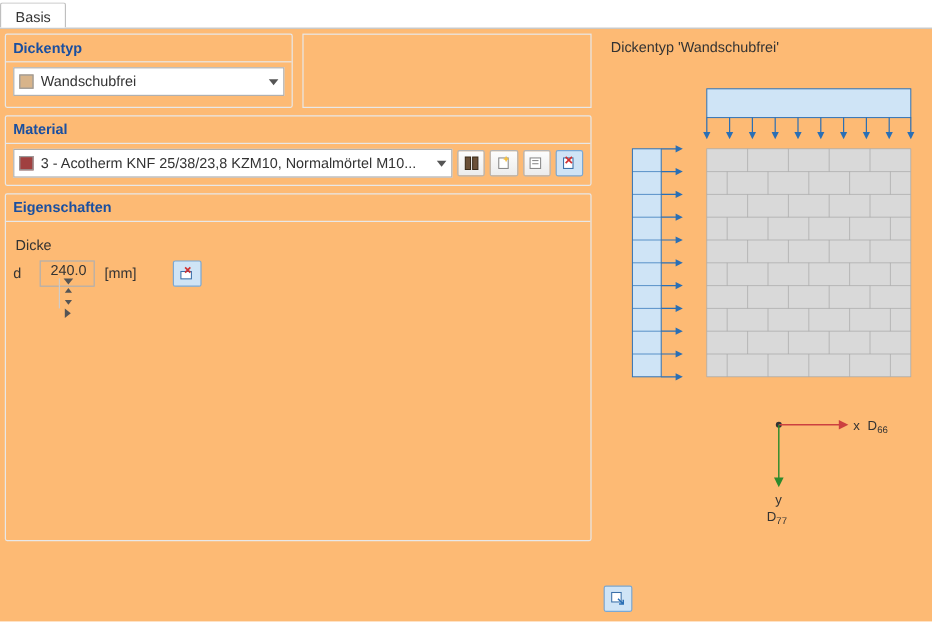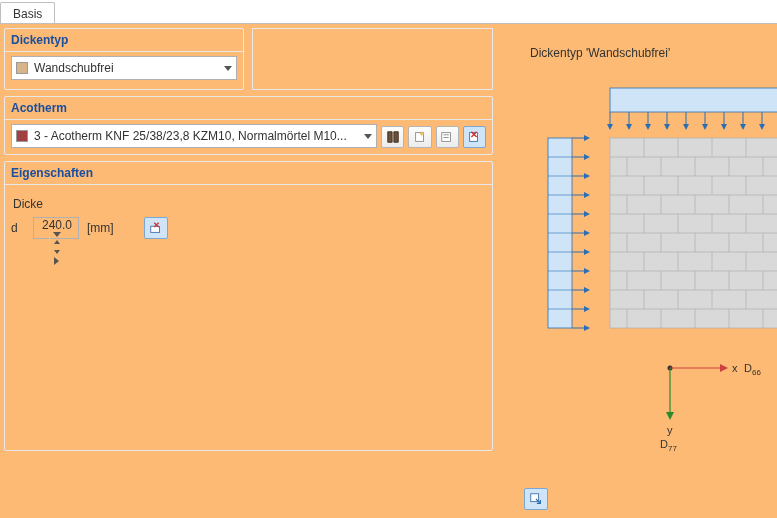--- a/index.html
+++ b/index.html
@@ -5,41 +5,41 @@
   * { box-sizing: border-box; }
   html, body { margin:0; padding:0; font-family: "Segoe UI", Tahoma, sans-serif; font-size:12px; color:#333; background:#fff; }
   .app { width:777px; height:518px; position:relative; background:#fdba74; }
 
   
   .tabs { display:flex; height:24px; border-bottom:1px solid #bfbfbf; background:#fff; }
   .tab { padding:4px 12px 3px 12px; border:1px solid #bfbfbf; border-bottom:none; margin-right:2px; margin-top:2px; background:#fff; border-radius:2px 2px 0 0; cursor:pointer; }
   .tab.active { background:#e6e6e6; }
 
   
-  .main { display:flex; height:494px;gap:21px; }
+  .main { display:flex; height:494px; }
   .left-col { width:495px; padding:4px 2px 0 4px; display:flex; flex-direction:column; gap:6px;}
   .right-col { flex:1; padding:6px 8px 4px 14px; position:relative; }
 
   
   .panel { border:1px solid #e8e8e8; border-radius:2px; }
   .panel-header { color:#1a4fa0; font-weight:bold; padding:4px 6px 4px 6px; border-bottom:1px solid #e8e8e8; }
   .panel-body { padding:4px 6px 6px 6px; }
 
   .row1 { display:flex; gap:8px; }
   .dicken-box { width:240px; }
   .spacer-box { flex:1; height:62px; border:1px solid #e8e8e8; }
 
   
   .select { display:flex; align-items:center; border:1px solid #b0b0b0; background:#fff; height:24px; padding:0 4px; gap:6px; cursor:pointer; }
   .select .swatch { width:12px; height:12px; background:#d8b48a; border:1px solid #999; }
   .select .swatch.red { background:#a04040; }
   .select .text { flex:1; white-space:nowrap; overflow:hidden; text-overflow:ellipsis; }
   .chevron { width:0; height:0; border-left:4px solid transparent; border-right:4px solid transparent; border-top:5px solid #555; }
 
-  .mat-select-wrap { display:flex; align-items:flex-end; gap:4px; }
+  .mat-select-wrap { display:flex; align-items:center; gap:4px; }
   .mat-select { width:380px; }
   .icon-btn { width:24px; height:22px; border:1px solid #b5b5b5; background:linear-gradient(#fdfdfd,#ececec); display:flex; align-items:center; justify-content:center; cursor:pointer; border-radius:2px; }
   .icon-btn svg { width:14px; height:14px; }
   .icon-btn.hl { background:#cfe4f6; border-color:#7aa8d4; }
 
   .props-panel { flex:0 0 290px; }
   .props-body { position:relative; }
   .dicke-label { margin:8px 0 6px 2px; }
   .d-row { display:flex; align-items:center; gap:6px; }
   .d-label { width:16px; }
@@ -52,21 +52,21 @@
   .dropdown-arrow { width:14px; height:20px; display:flex; align-items:center; justify-content:center; border-left:1px solid #ccc; }
   .step-arrow { width:14px; height:20px; display:flex; align-items:center; justify-content:center; }
   .tri-right { width:0;height:0;border-top:4px solid transparent;border-bottom:4px solid transparent;border-left:5px solid #555; }
   .unit { margin-left:2px;text-align:right; }
 
   .komm-panel { margin-top:auto; }
   .komm-row { display:flex; align-items:center; gap:4px; }
   .komm-select { width:268px; }
 
   
-  .preview-title { margin:16px 0 8px 0; }
+  .preview-title { margin:2px 0 8px 0; }
   .bottom-right-btn { position:absolute; left:8px; bottom:8px; }
 
   svg .outline { stroke:#2a6fb5; fill:none; }
   svg .load { fill:#cfe4f6; stroke:#2a6fb5; stroke-width:0.8; }
   svg .wall  { fill:#d9d9d9; stroke:#a8a8a8; stroke-width:0.6; }
   svg .axis  { stroke:#cc4040; stroke-width:1.2; }
   svg .axis-y{ stroke:#2c8a2c; stroke-width:1.2; }
   svg text   { font:11px "Segoe UI", sans-serif; fill:#333; }
 </style>
 </head>
@@ -90,21 +90,21 @@
               <div class="swatch"></div>
               <div class="text">Wandschubfrei</div>
               <div class="chevron"></div>
             </div>
           </div>
         </div>
         <div class="spacer-box"></div>
       </div>
 
       <div class="panel">
-        <div class="panel-header">Acotherm</div>
+        <div class="panel-header">Material</div>
         <div class="panel-body">
           <div class="mat-select-wrap">
             <div class="select mat-select">
               <div class="swatch red"></div>
               <div class="text">3 - Acotherm KNF 25/38/23,8 KZM10, Normalmörtel M10...</div>
               <div class="chevron"></div>
             </div>
             <div class="icon-btn" title="Library">
               <svg viewBox="0 0 16 16">
                   <path d="M2 2h5v12H2zM9 2h5v12H9z" fill="#6b5038"></path>

